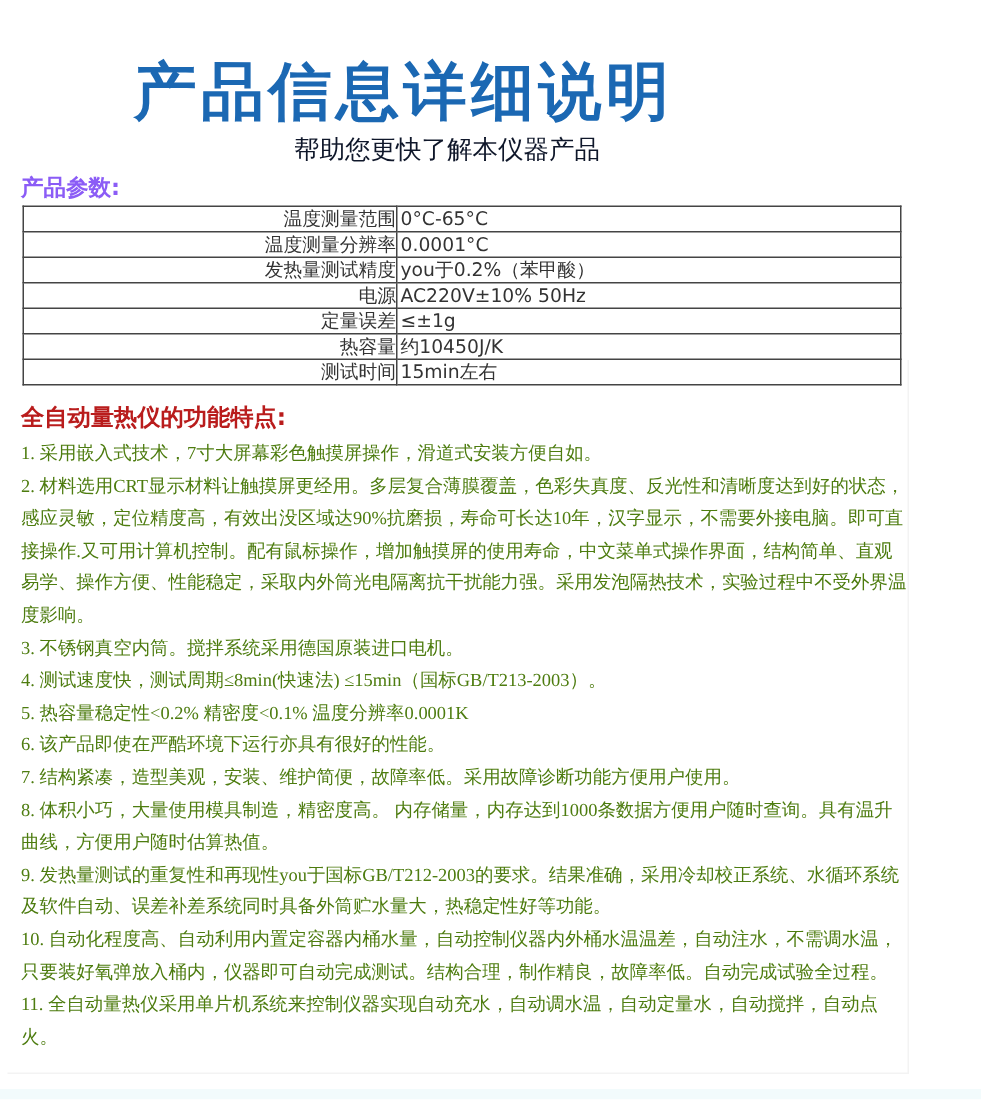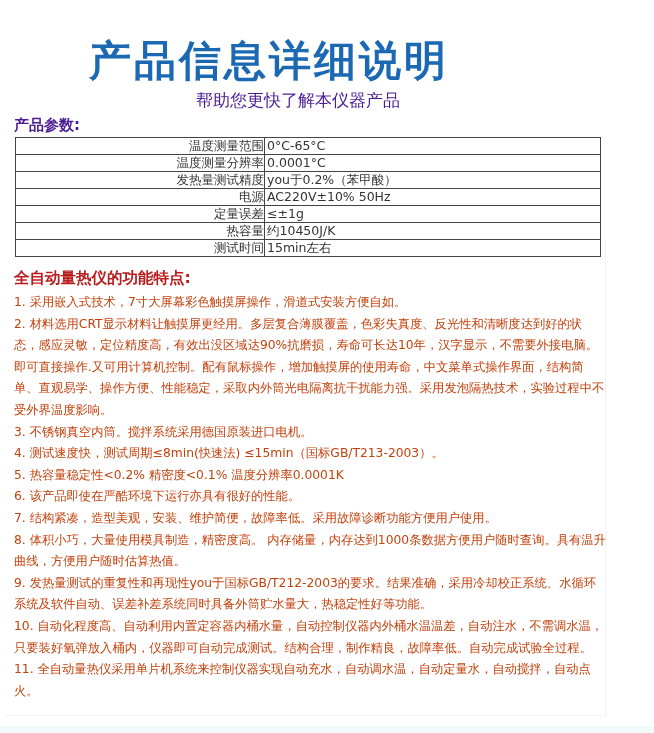--- a/index.html
+++ b/index.html
@@ -27,31 +27,31 @@
       letter-spacing: 3px;
       line-height: 50px;
     }
     .subtitle {
       position: absolute;
       left: 0;
       width: 596px;
       top: 88px;
       text-align: center;
       font-size: 17px;
-      color: #4c1d95;
+      color: #0f172a;
       line-height: 24px;
       padding-left: 0;
     }
     .params-heading {
       position: absolute;
       left: 14px;
       top: 114px;
       font-size: 15px;
       font-weight: bold;
-      color: #4c1d95;
+      color: #8b5cf6;
       line-height: 22px;
     }
     table.params {
       position: absolute;
       left: 15px;
       top: 137px;
       width: 586px;
       border-collapse: collapse;
       font-size: 12.5px;
       color: #333;
@@ -83,21 +83,22 @@
       color: #b91c1c;
       line-height: 24px;
     }
     .features {
       position: absolute;
       left: 14px;
       top: 292px;
       width: 592px;
       font-size: 12.3px;
       line-height: 21.6px;
-      color: #c2410c;
+      color: #4d7c0f;
+      font-family: Liberation Serif, serif;
     }
     .features p {
       margin: 0;
       padding: 0;
     }
     .bottom-tint {
       position: absolute;
       left: 0;
       right: 0;
       top: 726px;

